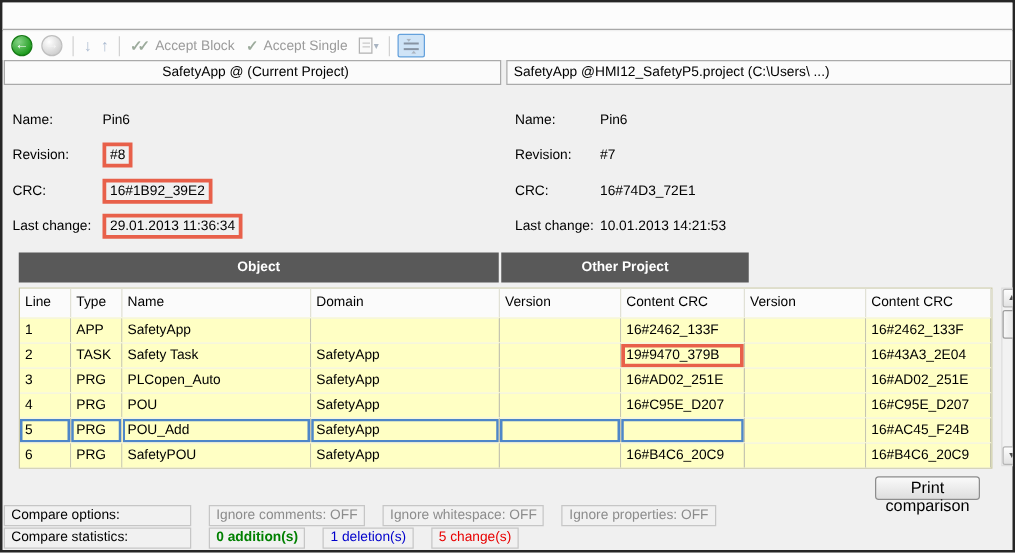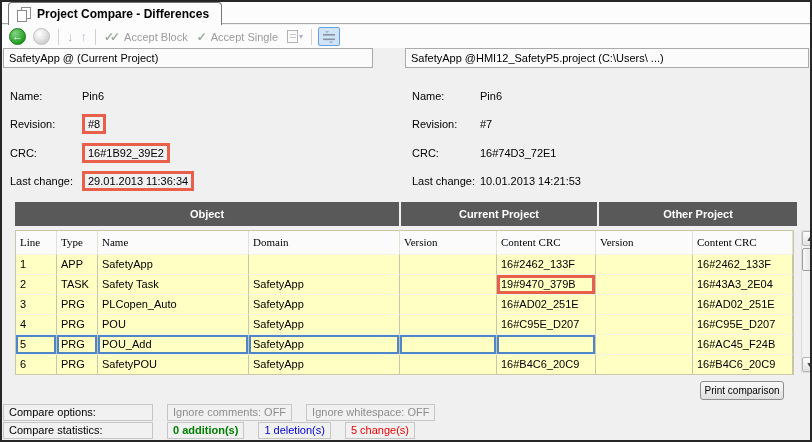--- a/index.html
+++ b/index.html
@@ -37,77 +37,73 @@
   .pagebox { position:relative; width:11px; height:13px; border:1px solid #b3b3b3; background:#fafafa; }
   .pagebox::before { content:""; position:absolute; left:2px; top:3px; width:6px; height:1px;
                      background:#c9c9c9; box-shadow:0 3px 0 #c9c9c9; }
   .dropglyph { font-size:8px; color:#a9b4c2; margin-left:1px; }
   .toggle-on { width:22px; height:19px; border:1px solid #64a1dc; background:#cfe4f7;
                border-radius:2px; display:inline-flex; align-items:center; justify-content:center; }
 
   
   .hdrbox { position:absolute; top:46px; height:20px; background:#fbfbfb; border:1px solid #aaaaaa;
             line-height:18px; padding-left:5px; white-space:nowrap; overflow:hidden; }
-  .hdr-left { left:1px; width:370px; }
+  .hdr-left { left:1px; width:398px;text-align:center; }
   .hdr-right { left:403px; width:404px; }
 
   
   .fieldrow { position:absolute; display:flex; align-items:center; height:20px; }
   .flabel { width:72px; flex:none; }
   .flabel-r { width:68px; flex:none; }
   .fvalue { white-space:nowrap; }
   .hl { border:3px solid #e8604a; padding:0 3px; line-height:14px; }
 
   
   .grid { position:absolute; left:13px; top:200px; width:806px; height:124px; }
   .gbands { display:flex; gap:2px; height:24px; margin-bottom:4px; }
   .gband { background:#595959; color:#fff; font-weight:bold; text-align:center; line-height:24px; }
   .gb0 { width:384px; } .gb1 { width:196px; } .gb2 { width:198px; }
   .gbody { width:779px; border:1px solid #c9c7a6; background:#fbfbfb; }
   .hrow, .drow { display:flex; }
   .hrow { height:23px; background:#fbfbfb; }
-  .hc { line-height:22px; padding-left:4px; border-right:1px solid #e1e1d6; overflow:hidden; white-space:nowrap;font-family:Liberation Serif, serif; }
+  .hc { line-height:22px; padding-left:4px; border-right:1px solid #e1e1d6; overflow:hidden; white-space:nowrap; }
   .drow { height:20px; }
   .c { line-height:19px; padding-left:4px; background:#ffffc4; border-right:1px solid #c6c6b0;
        border-top:1px solid #f4f4e2; overflow:hidden; white-space:nowrap; }
   .w0 { width:41px; } .w1 { width:41px; } .w2 { width:151px; } .w3 { width:151px; }
   .w4 { width:97px; } .w5 { width:99px; } .w6 { width:97px; } .w7 { width:100px; }
   .sel { box-shadow:inset 0 0 0 2px #4e86c8; }
   .diff { box-shadow:inset 0 0 0 3px #e8604a; }
 
   
   .vscroll { position:absolute; left:786px; top:28px; width:17px; height:143px;
              background:#f2f2f2; border:1px solid #dddddd; }
   .sbtn { position:absolute; left:0; width:15px; height:15px; text-align:center; line-height:14px;
           font-size:7px; color:#4d4d4d; background:linear-gradient(#fefefe,#e2e2e2);
           border:1px solid #b5b5b5; border-radius:2px; }
   .sbtn.up { top:0; } .sbtn.down { bottom:0; }
   .sthumb { position:absolute; left:0; top:17px; width:15px; height:23px;
             background:linear-gradient(90deg,#f7f7f7,#dcdcdc); border:1px solid #9d9d9d; border-radius:2px; }
 
   
   .printbtn { position:absolute; top:379px; left:698px; width:84px; height:19px;
-              font-family:"Liberation Sans", sans-serif; font-size:10px;
+              font-family:"Liberation Sans", sans-serif; font-size:13px;
               background:linear-gradient(#fafafa,#dedede); border:1px solid #8d8d8d; border-radius:3px; }
   .statusrow { position:absolute; left:1px; display:flex; gap:14px; height:17px; }
   .sbox { border:1px solid #c6c6c6; background:#f1f1f1; padding:0 5px; line-height:15px; white-space:nowrap; }
   .sbox.wide { width:150px; }
   .dim { color:#8c8c8c; }
   .stat-green { color:#008000;font-weight:bold; } .stat-blue { color:#0000cc; } .stat-red { color:#e80000; }
 </style>
 </head>
 <body>
 
 <div class="window">
 
   <div class="tabstrip"></div>
-  <div class="tab">
-    <span class="docicon"></span>
-    <span>Project Compare - Differences</span>
-  </div>
 
   <div class="toolbar">
     <span class="tbtn">
         <span class="orb orb-green">←</span>
       </span>
     <span class="tbtn">
         <span class="orb orb-grey">→</span>
       </span>
     <span class="sep"></span>
     <span class="tbtn">
@@ -173,21 +169,20 @@
     <span class="fvalue">16#74D3_72E1</span>
   </div>
   <div class="fieldrow" style="left:410px; top:169px;">
     <span class="flabel-r">Last change:</span>
     <span class="fvalue">10.01.2013 14:21:53</span>
   </div>
 
   <div class="grid">
     <div class="gbands">
       <div class="gband gb0">Object</div>
-      <div class="gband gb1">Current Project</div>
       <div class="gband gb2">Other Project</div>
     </div>
     <div class="gbody">
       <div class="hrow">
         <div class="hc w0">Line</div>
         <div class="hc w1">Type</div>
         <div class="hc w2">Name</div>
         <div class="hc w3">Domain</div>
         <div class="hc w4">Version</div>
         <div class="hc w5">Content CRC</div>
@@ -263,20 +258,21 @@
       <div class="sbtn down">▼</div>
     </div>
   </div>
 
   <button class="printbtn">Print comparison</button>
 
   <div class="statusrow" style="top:402px;">
     <div class="sbox wide">Compare options:</div>
     <div class="sbox dim">Ignore comments: OFF</div>
     <div class="sbox dim">Ignore whitespace: OFF</div>
+    <div class="sbox dim">Ignore properties: OFF</div>
   </div>
   <div class="statusrow" style="top:420px;">
     <div class="sbox wide">Compare statistics:</div>
     <div class="sbox stat-green">0 addition(s)</div>
     <div class="sbox stat-blue">1 deletion(s)</div>
     <div class="sbox stat-red">5 change(s)</div>
   </div>
 
 </div>
 

